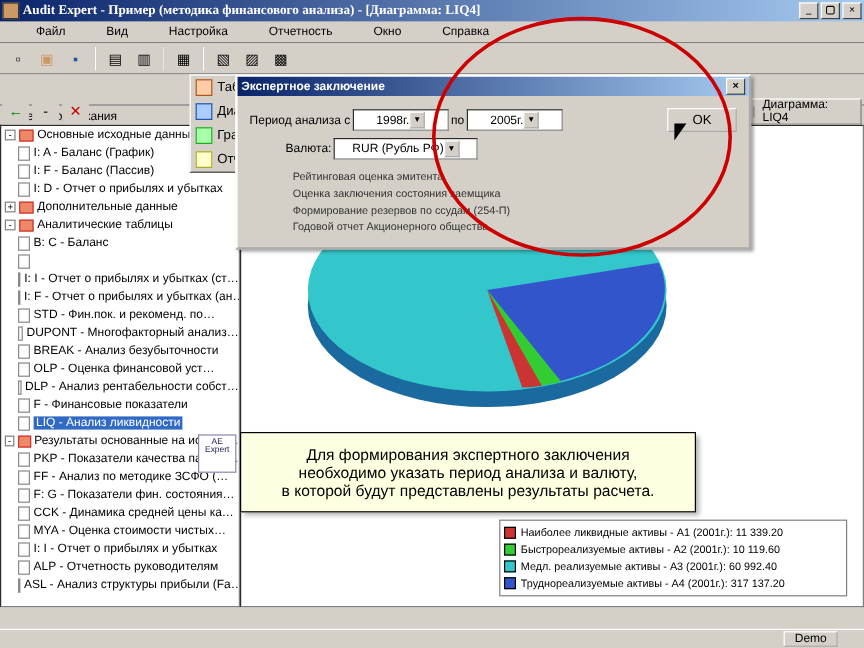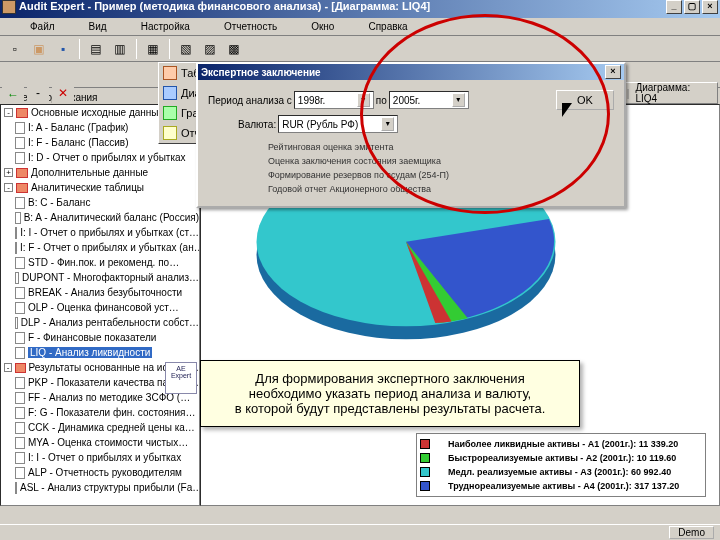--- a/index.html
+++ b/index.html
@@ -11,24 +11,25 @@
     width: 720px;
     height: 540px;
     overflow: hidden;
     position: relative;
   }
   .titlebar {
     background: linear-gradient(to right, #0a246a, #a6caf0);
     color: #fff;
     height: 18px;
     display: flex;
-    align-items: flex-start;
+    align-items: center;
     padding: 0 2px;
     font-size: 11px;
     font-weight: bold;
+    font-family: Liberation Serif, serif;
   }
   .titlebar-icon {
     width: 14px; height: 14px; background: #c96; border: 1px solid #333; margin-right: 3px;
   }
   .win-controls { margin-left: auto; display:flex; gap:2px;}
   .win-btn {
     width: 16px; height: 14px; background:#d4d0c8; border:1px solid #fff;
     border-right-color:#404040; border-bottom-color:#404040;
     font-size:9px; line-height:10px; text-align:center; color:#000;
   }
@@ -64,58 +65,58 @@
     flex:1; background:#fff; border:1px inset #808080; position:relative; overflow:hidden;
   }
   .pie {
     position:absolute; left:30px; top:10px; width:350px; height:260px;
   }
   .pie svg { width:100%; height:100%; }
   .legend-box {
     position:absolute; left:215px; bottom:8px; width:290px;
     background:#fff; border:1px solid #808080; padding:3px; font-size:9px;
   }
-  .legend-row { display:flex; align-items:center; height:14px; gap:18px;font-weight:bold; }
+  .legend-row { display:flex; align-items:center; height:14px; gap:4px; }
   .legend-sw { width:10px; height:10px; border:1px solid #000; }
   .dropdown-panel {
     position:absolute; left:158px; top:62px; width:130px; background:#d4d0c8;
     border:1px solid #fff; border-right-color:#404040; border-bottom-color:#404040;
   }
   .dd-row { display:flex; align-items:center; height:20px; padding:0 4px; gap:4px; font-size:11px; }
   .dd-icon { width:14px; height:14px; }
   .modal {
     position:absolute; left:196px; top:62px; width:430px; background:#d4d0c8;
     border:2px outset #fff; box-shadow:2px 2px 3px rgba(0,0,0,.4);
   }
   .modal-titlebar {
     background: linear-gradient(to right, #0a246a, #a6caf0);
     color:#fff; height:16px; display:flex; align-items:center; padding:0 3px; font-size:10px; font-weight:bold;
   }
   .modal-body { padding:8px 10px; font-size:10px; }
   .mrow { display:flex; align-items:center; height:24px; gap:2px; }
   .combo {
     background:#fff; border:1px inset #808080; height:18px; display:flex; align-items:center; padding:0 3px;
-    min-width:80px; justify-content:space-between; font-size:10px;
+    min-width:80px; justify-content:center; font-size:10px;
   }
   .combo-arrow { width:13px; height:14px; background:#d4d0c8; border:1px outset #fff; font-size:8px; text-align:center; line-height:12px;}
   .btn-ok { width:58px; height:20px; background:#d4d0c8; border:1px outset #fff; text-align:center; line-height:18px; font-size:11px;}
-  .modal-list { margin-top:6px; margin-left:60px; }
+  .modal-list { margin-top:6px; margin-left:36px; }
   .modal-list div { height:14px; color:#333; font-size:9px; }
   .red-circle {
     position:absolute; left:360px; top:14px; width:250px; height:200px;
     border:3px solid #c00; border-radius:50%; pointer-events:none;
   }
   .tooltip-box {
     position:absolute; left:200px; top:360px; width:380px;
     background:#ffffe1; border:1px solid #000; padding:10px 14px; font-size:13px;
     color:#000; text-align:center; box-shadow:3px 3px 4px rgba(0,0,0,.3);
   }
   .ae-logo { position:absolute; left:165px; top:362px; width:32px; height:32px; background:#fff; border:1px solid #88a; font-size:7px; color:#225; text-align:center; padding-top:2px;}
   .statusbar { height:16px; background:#d4d0c8; border-top:1px solid #fff; display:flex; align-items:center; }
-  .status-btn { margin-left:auto; margin-right:6px; background:#d4d0c8; border:1px outset #fff; padding:0 8px; font-size:10px; }
+  .status-btn { margin-left:auto; margin-right:22px; background:#d4d0c8; border:1px outset #fff; padding:0 8px; font-size:10px; }
   .subtitle {
     background:linear-gradient(to right,#7a96df,#d4d0c8); color:#fff; height:14px;
     font-size:10px; padding:0 4px; display:flex; align-items:center; font-weight:bold;
   }
   .subtoolbar {
     background:#d4d0c8; height:26px; display:flex; align-items:center; padding:1px 4px; gap:6px;
     border-bottom:1px solid #808080; font-size:10px;
   }
   .checkbox { width:11px; height:11px; background:#fff; border:1px inset #808080; }
   .cursor-arrow {
@@ -243,21 +244,20 @@
         <span class="tree-toggle">-</span>
         <span class="tree-folder red"></span>
         <span>Аналитические таблицы</span>
       </div>
       <div class="tree-node">
         <span class="tree-doc"></span>
         <span>B: C - Баланс</span>
       </div>
       <div class="tree-node">
         <span class="tree-doc"></span>
-        <span>B: A - Аналитический баланс (Россия)</span>
       </div>
       <div class="tree-node">
         <span class="tree-doc"></span>
         <span>I: I - Отчет о прибылях и убытках (ст…</span>
       </div>
       <div class="tree-node">
         <span class="tree-doc"></span>
         <span>I: F - Отчет о прибылях и убытках (ан…</span>
       </div>
       <div class="tree-node">

